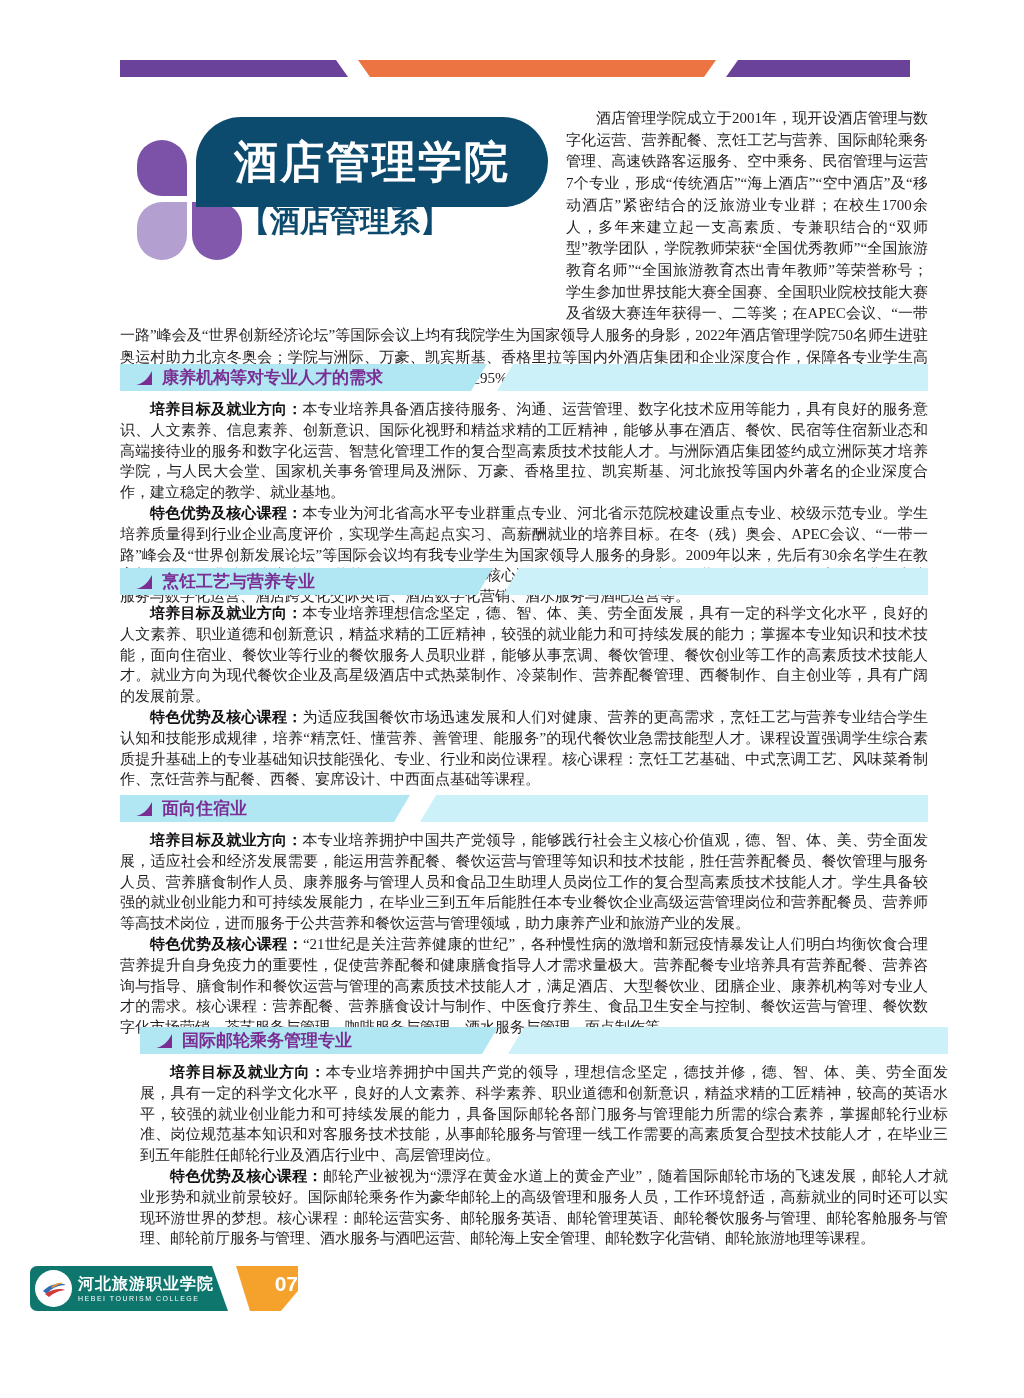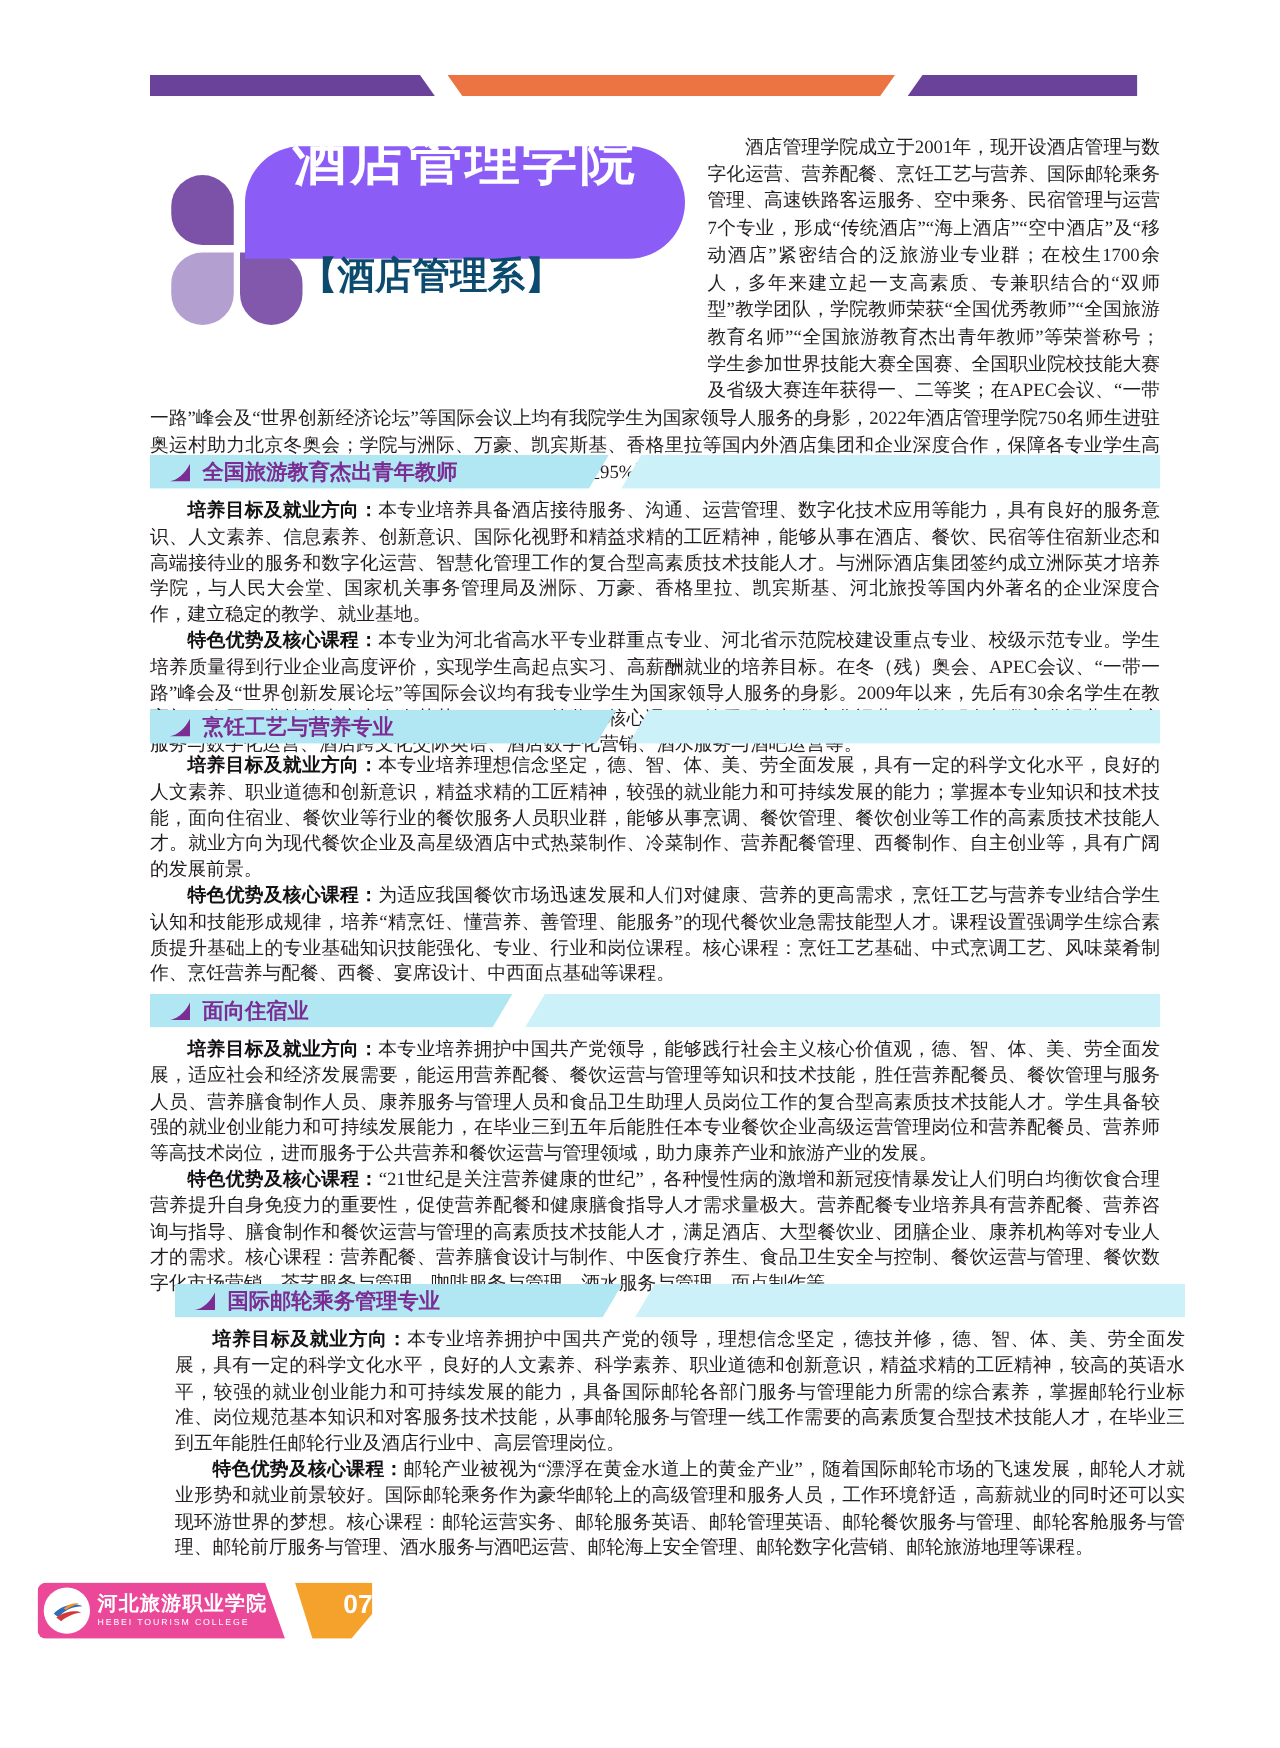--- a/index.html
+++ b/index.html
@@ -21,22 +21,22 @@
     font-size:15px;line-height:21.7px;text-align:justify;}
   .intro-wrap p{margin:0;text-indent:2em;}
   .head-float{position:relative;float:left;width:446px;height:198px;}
   .petal{position:absolute;}
   .petal-tl{left:17px;top:32px;width:50px;height:56px;background:#7b52a8;
     border-radius:26px 26px 0 26px;}
   .petal-bl{left:17px;top:94px;width:50px;height:58px;background:#b4a0d0;
     border-radius:26px 0 26px 26px;}
   .petal-br{left:72px;top:94px;width:50px;height:58px;background:#8158ac;
     border-radius:0 26px 26px 26px;}
-  .banner{position:absolute;left:76px;top:9px;width:352px;height:90px;background:#8b5cf6;
-    border-radius:46px 46px 46px 0;display:flex;justify-content:center;}
+  .banner{position:absolute;left:76px;top:9px;width:352px;height:90px;background:#0c4a6e;
+    border-radius:46px 46px 46px 0;display:flex;align-items:center;justify-content:center;}
   .banner .t{font-family:"Liberation Sans","DejaVu Sans",sans-serif;font-weight:bold;
     color:#ffffff;font-size:44px;letter-spacing:2px;white-space:nowrap;}
   .dept{position:absolute;left:120px;top:102px;font-family:Liberation Sans, sans-serif;
     font-weight:bold;font-size:30px;color:#0c4a6e;white-space:nowrap;}
   
   .section{position:absolute;left:120px;width:808px;}
   .sec1{top:364px;} .sec2{top:568px;} .sec3{top:795px;} .sec4{top:1027px;margin-left:20px;}
   .secbar{position:relative;height:27px;margin-bottom:8px;}
   .bar-dark{position:absolute;left:0;top:0;height:100%;background:#b0e7f2;
     clip-path:polygon(0 0,100% 0,calc(100% - 16px) 100%,0 100%);}
@@ -47,21 +47,21 @@
   .sec3 .bar-dark{width:290px;} .sec3 .bar-light{left:300px;}
   .sec4 .bar-dark{width:358px;} .sec4 .bar-light{left:368px;}
   .sec-title-row{position:absolute;left:14px;top:0;height:27px;display:flex;align-items:center;gap:8px;}
   .sec-title{font-family:"Liberation Sans","DejaVu Sans",sans-serif;font-weight:bold;
     font-size:17px;color:#7b2d94;white-space:nowrap;}
   .arrow-ic{width:20px;height:18px;flex:0 0 auto;}
   .section p{margin:0;font-size:15px;line-height:20.8px;text-align:justify;text-indent:2em;}
   .plabel{font-family:Liberation Sans, sans-serif;font-weight:bold;color:#141114;}
   
   .footer{position:absolute;left:30px;top:1266px;width:270px;height:45px;}
-  .foot-purple{position:absolute;left:0;top:0;width:198px;height:45px;background:#ec4899;
+  .foot-purple{position:absolute;left:0;top:0;width:198px;height:45px;background:#0f766e;
     border-radius:7px 0 0 7px;clip-path:polygon(0 0,calc(100% - 16px) 0,100% 100%,0 100%,0 0);
     display:flex;align-items:center;}
   .foot-orange{position:absolute;left:206px;top:0;width:62px;height:45px;background:#f5a22d;
     clip-path:polygon(0 0,100% 0,100% 55%,calc(100% - 17px) 100%,14px 100%);
     display:flex;align-items:flex-start;justify-content:flex-end;}
   .pagenum{font-family:"Liberation Sans","DejaVu Sans",sans-serif;font-weight:bold;
     color:#ffffff;font-size:21px;margin-top:6px;}
   .logo-circle{width:37px;height:37px;border-radius:50%;background:#ffffff;margin-left:5px;
     display:flex;align-items:center;justify-content:center;flex:0 0 auto;}
   .foot-text{margin-left:6px;color:#ffffff;line-height:1;}
@@ -95,21 +95,21 @@
   </div>
 
   <div class="section sec1">
     <div class="secbar">
       <div class="bar-dark"></div>
       <div class="bar-light"></div>
       <div class="sec-title-row">
         <svg class="arrow-ic" viewBox="0 0 20 18">
             <path d="M2 16 C8 15 14 10 18 2 L18 16 Z" fill="#7b2d94"></path>
           </svg>
-        <span class="sec-title">全国旅游教育杰出青年教师</span>
+        <span class="sec-title">康养机构等对专业人才的需求</span>
       </div>
     </div>
     <p><span class="plabel">培养目标及就业方向：</span><span>本专业培养具备酒店接待服务、沟通、运营管理、数字化技术应用等能力，具有良好的服务意识、人文素养、信息素养、创新意识、国际化视野和精益求精的工匠精神，能够从事在酒店、餐饮、民宿等住宿新业态和高端接待业的服务和数字化运营、智慧化管理工作的复合型高素质技术技能人才。与洲际酒店集团签约成立洲际英才培养学院，与人民大会堂、国家机关事务管理局及洲际、万豪、香格里拉、凯宾斯基、河北旅投等国内外著名的企业深度合作，建立稳定的教学、就业基地。</span></p>
     <p><span class="plabel">特色优势及核心课程：</span><span>本专业为河北省高水平专业群重点专业、河北省示范院校建设重点专业、校级示范专业。学生培养质量得到行业企业高度评价，实现学生高起点实习、高薪酬就业的培养目标。在冬（残）奥会、APEC会议、“一带一路”峰会及“世界创新发展论坛”等国际会议均有我专业学生为国家领导人服务的身影。2009年以来，先后有30余名学生在教育部、全国职业技能大赛中多次荣获一、二、三等奖。核心课程：前厅服务与数字化运营、餐饮服务与数字化运营、客房服务与数字化运营、酒店跨文化交际英语、酒店数字化营销、酒水服务与酒吧运营等。</span></p>
   </div>
 
   <div class="section sec2">
     <div class="secbar">
       <div class="bar-dark"></div>
       <div class="bar-light"></div>

